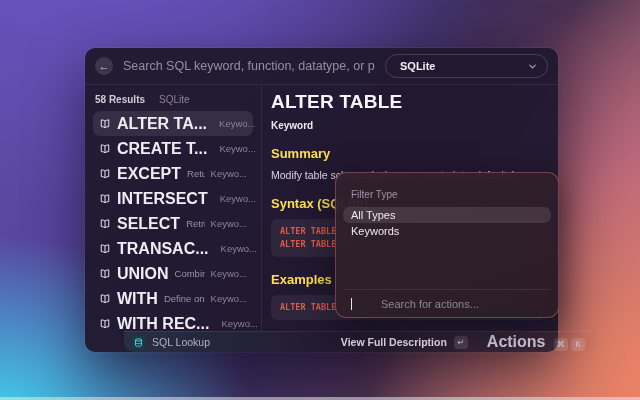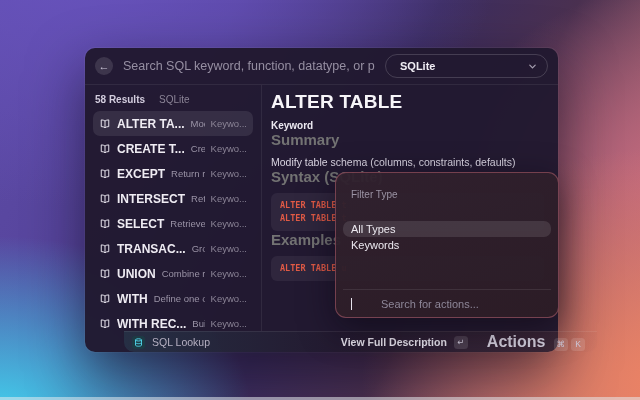--- a/index.html
+++ b/index.html
@@ -38,39 +38,39 @@
   .content { display:flex; height:246px; }
   .listpane { width:177px; flex:0 0 auto; border-right:1px solid rgba(255,255,255,.07);
     padding:4px 8px 0 8px; overflow:hidden; }
   .listheader { display:flex; gap:14px; padding:5px 2px 6px 2px; font-size:10px; }
   .listheader .count { color:#d3cdde; font-weight:bold; }
   .listheader .section { color:#8b8496; }
   .row { display:flex; align-items:center; gap:6px; height:25px; padding:0 6px;
     border-radius:7px; cursor:pointer; white-space:nowrap; }
   .row.selected { background:rgba(255,255,255,.09); }
   .row .bicon { color:#e6e2ec; flex:0 0 auto; display:flex; }
-  .row .title { color:#efecf3; font-size:12px; font-weight:bold; }
+  .row .title { color:#efecf3; font-size:16px; font-weight:bold; }
   .row .subtitle { color:#9a93a6; font-size:9.5px; overflow:hidden; }
   .row .accessory { color:#8b8496; font-size:9.5px; margin-left:auto; flex:0 0 auto; }
 
   .detailpane { flex:1 1 auto; padding:6px 14px 0 9px; overflow:hidden; position:relative; }
   .d-title { color:#f7f5f9; font-size:19px; font-weight:bold; letter-spacing:.2px; }
   .d-badge { color:#ece9f1; font-size:10px; font-weight:bold; margin-top:7px; }
-  .d-h { color:#737373; font-size:15px; font-weight:bold; margin-top:0; }
+  .d-h { color:#fde047; font-size:13px; font-weight:bold; margin-top:15px; }
   .d-text { color:#d9d4e1; font-size:10.5px; margin-top:8px; }
   .codeblock { margin-top:8px; background:rgba(255,255,255,.06); border-radius:6px;
     padding:6px 9px; font-family:"DejaVu Sans Mono","Liberation Mono",monospace;
     font-size:8.5px; line-height:13px; color:#e05a45; font-weight:bold; white-space:nowrap; }
 
   
   .popup { position:absolute; left:250px; top:124px; width:224px; height:146px;
     background:linear-gradient(160deg, rgba(48,33,46,.97), rgba(44,29,38,.97));
     border:1px solid rgba(219,115,130,.42); border-radius:11px; z-index:5;
     box-shadow:0 10px 34px rgba(10,6,16,.55); display:flex; flex-direction:column;
-    padding:6px 7px 0 7px;gap:14px; }
+    padding:6px 7px 0 7px; }
   .popup .plabel { color:#9b93a4; font-size:10px; padding:10px 8px 7px 8px; }
   .pitem { height:16px; display:flex; align-items:center; padding:0 8px; border-radius:7px;
     color:#ece9f0; font-size:11px; cursor:pointer; }
   .pitem.selected { background:rgba(255,255,255,.11); }
   .psearch { margin-top:auto; border-top:1px solid rgba(255,255,255,.09); height:28px;
     display:flex; align-items:center; padding:0 8px; gap:1px; }
   .psearch .caret { width:1px; height:12px; background:#e6e2ec; }
   .psearch input { background:transparent; border:none; outline:none; flex:1;
     color:#e9e6ef; font-size:11px; font-family:"Liberation Sans",sans-serif;margin-left:28px; }
   .psearch input::placeholder { color:#8d8698; }

